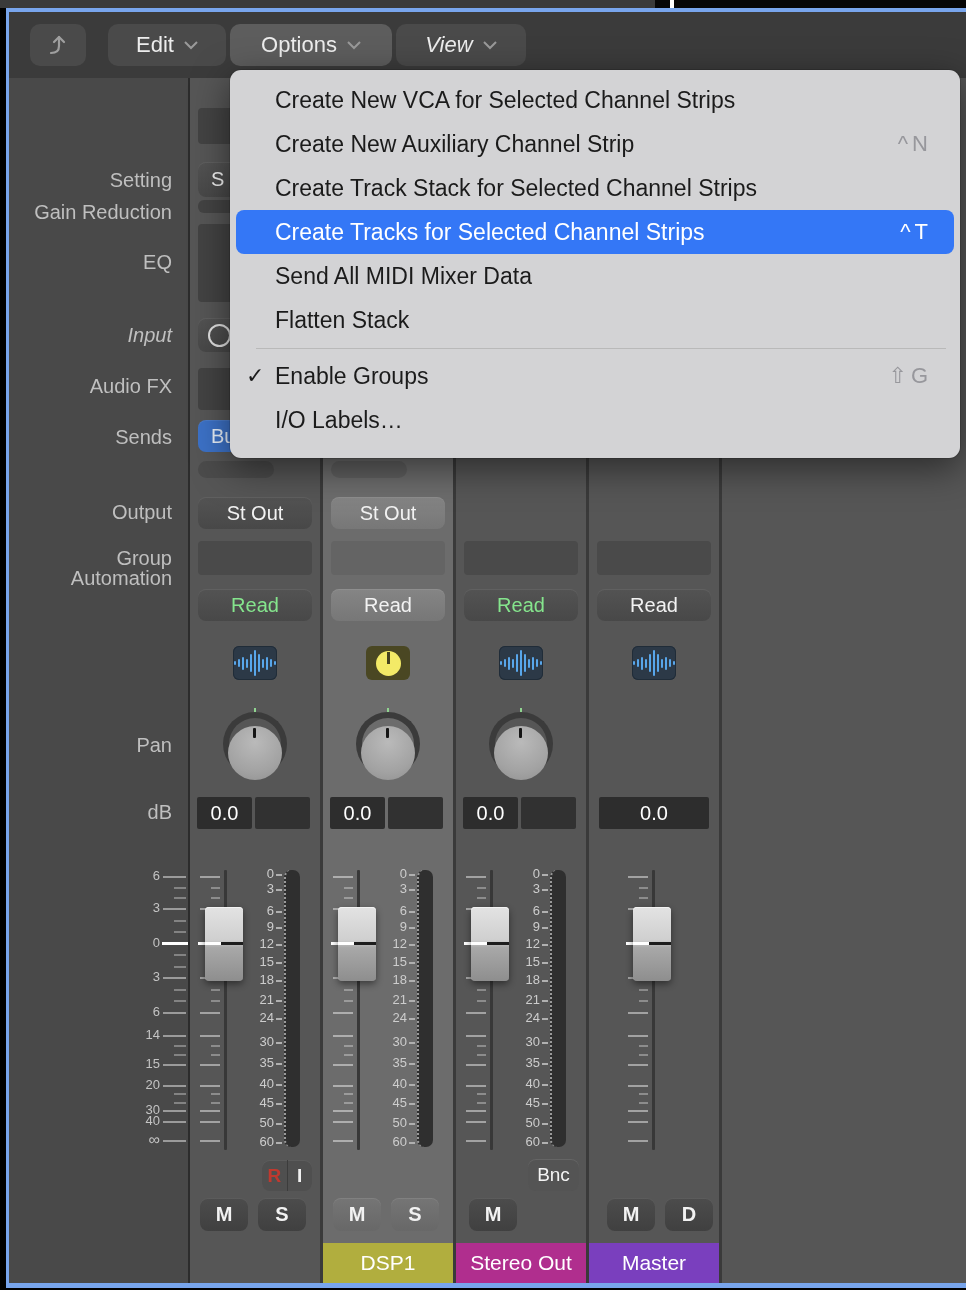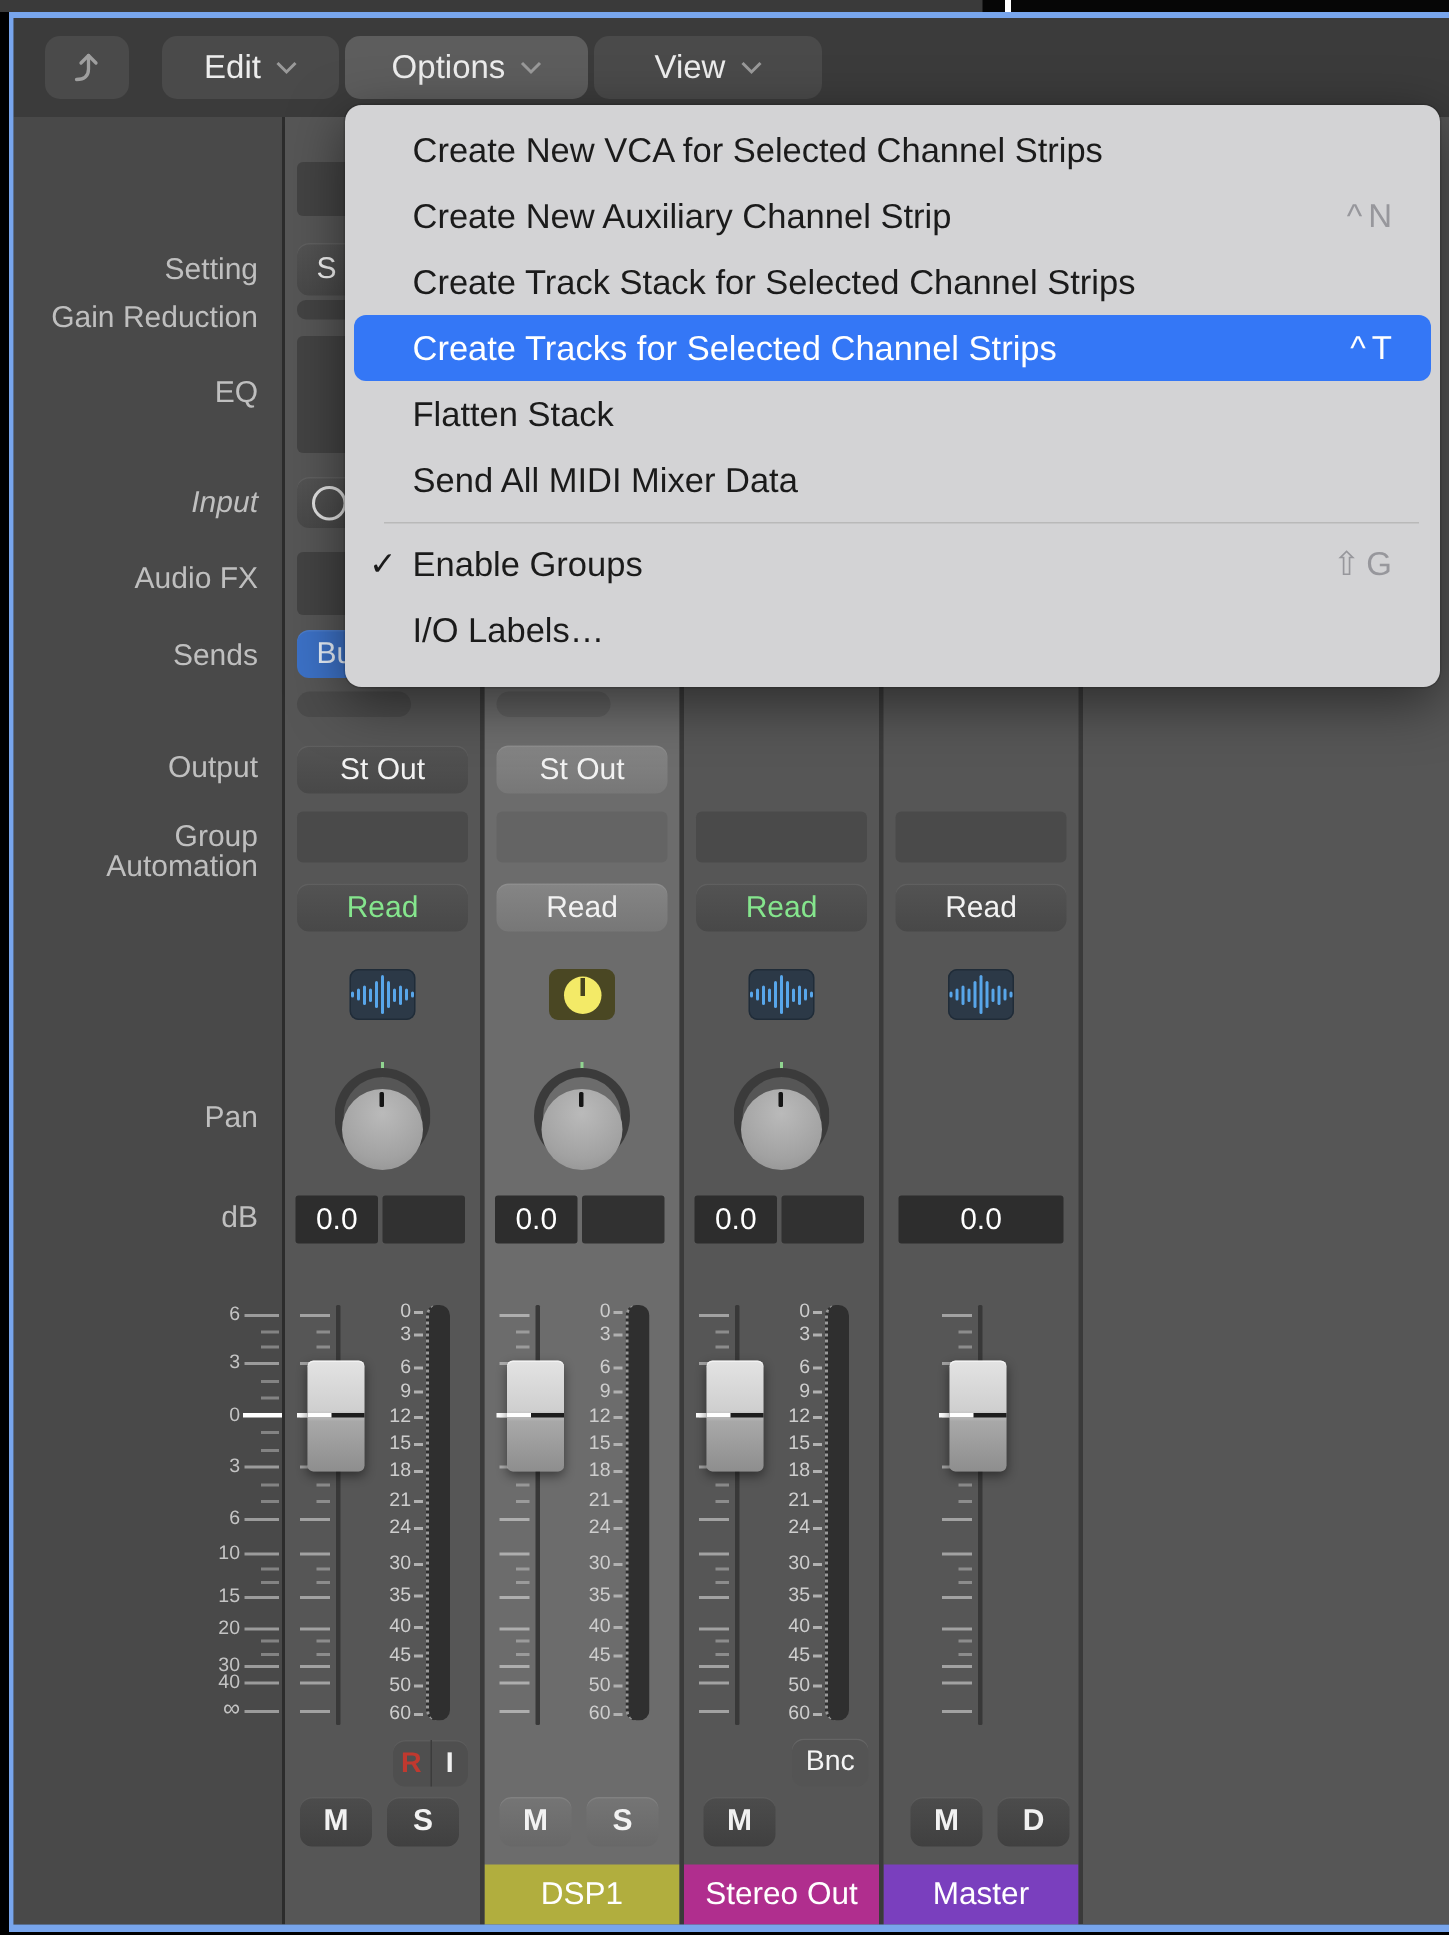--- a/index.html
+++ b/index.html
@@ -128,21 +128,21 @@
         <svg class="chev" viewBox="0 0 14 9">
             <polyline points="1,1 7,7 13,1" fill="none" stroke="#9a9a9a" stroke-width="2"></polyline>
           </svg>
       </div>
       <div class="tbtn active" style="left:221px;width:162px;">
         <span>Options</span>
         <svg class="chev" viewBox="0 0 14 9">
             <polyline points="1,1 7,7 13,1" fill="none" stroke="#9a9a9a" stroke-width="2"></polyline>
           </svg>
       </div>
-      <div class="tbtn" style="left:387px;width:152px;">
+      <div class="tbtn" style="left:387px;width:130px;font-style:italic;">
         <span>View</span>
         <svg class="chev" viewBox="0 0 14 9">
             <polyline points="1,1 7,7 13,1" fill="none" stroke="#9a9a9a" stroke-width="2"></polyline>
           </svg>
       </div>
     </div>
 
     <div class="abs" id="labelcol">
         <div class="rowlabel" style="top: 89px;">Setting</div>
         <div class="rowlabel" style="top: 121px;">Gain Reduction</div>
@@ -166,21 +166,21 @@
         <div class="rulernum" style="top: 858px; right: 30px;">0</div>
         <div class="zline" style="top: 864px; right: 2px; width: 26px;"></div>
         <div class="rtickS" style="top: 876px; right: 4px; width: 12px;"></div>
         <div class="rtickS" style="top: 888px; right: 4px; width: 12px;"></div>
         <div class="rulernum" style="top: 892px; right: 30px;">3</div>
         <div class="rtickL" style="top: 899px; right: 4px; width: 23px;"></div>
         <div class="rtickS" style="top: 911px; right: 4px; width: 12px;"></div>
         <div class="rtickS" style="top: 922px; right: 4px; width: 12px;"></div>
         <div class="rulernum" style="top: 927px; right: 30px;">6</div>
         <div class="rtickL" style="top: 934px; right: 4px; width: 23px;"></div>
-        <div class="rulernum" style="top: 950px; right: 30px;">10</div>
+        <div class="rulernum" style="top: 950px; right: 30px;">14</div>
         <div class="rtickL" style="top: 957px; right: 4px; width: 23px;"></div>
         <div class="rtickS" style="top: 967px; right: 4px; width: 12px;"></div>
         <div class="rtickS" style="top: 976px; right: 4px; width: 12px;"></div>
         <div class="rulernum" style="top: 979px; right: 30px;">15</div>
         <div class="rtickL" style="top: 986px; right: 4px; width: 23px;"></div>
         <div class="rulernum" style="top: 1000px; right: 30px;">20</div>
         <div class="rtickL" style="top: 1007px; right: 4px; width: 23px;"></div>
         <div class="rtickS" style="top: 1015px; right: 4px; width: 12px;"></div>
         <div class="rtickS" style="top: 1024px; right: 4px; width: 12px;"></div>
         <div class="rulernum" style="top: 1025px; right: 30px;">30</div>
@@ -548,24 +548,24 @@
           <span class="short">^N</span>
         </div>
         <div class="mitem">
           <span class="lbl">Create Track Stack for Selected Channel Strips</span>
         </div>
         <div class="mitem hl">
           <span class="lbl">Create Tracks for Selected Channel Strips</span>
           <span class="short">^T</span>
         </div>
         <div class="mitem">
+          <span class="lbl">Send All MIDI Mixer Data</span>
+        </div>
+        <div class="mitem">
           <span class="lbl">Flatten Stack</span>
-        </div>
-        <div class="mitem">
-          <span class="lbl">Send All MIDI Mixer Data</span>
         </div>
         <div class="msep">
           <i></i>
         </div>
         <div class="mitem">
           <span class="chk">✓</span>
           <span class="lbl">Enable Groups</span>
           <span class="short">⇧G</span>
         </div>
         <div class="mitem">

